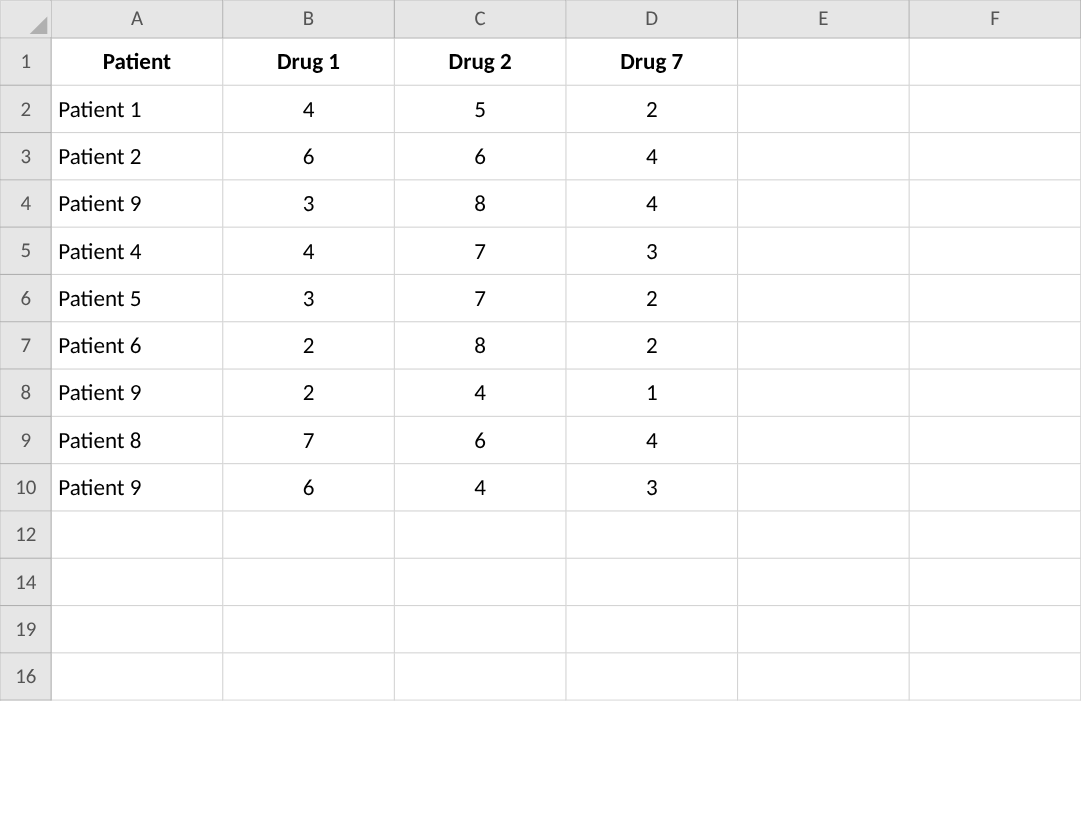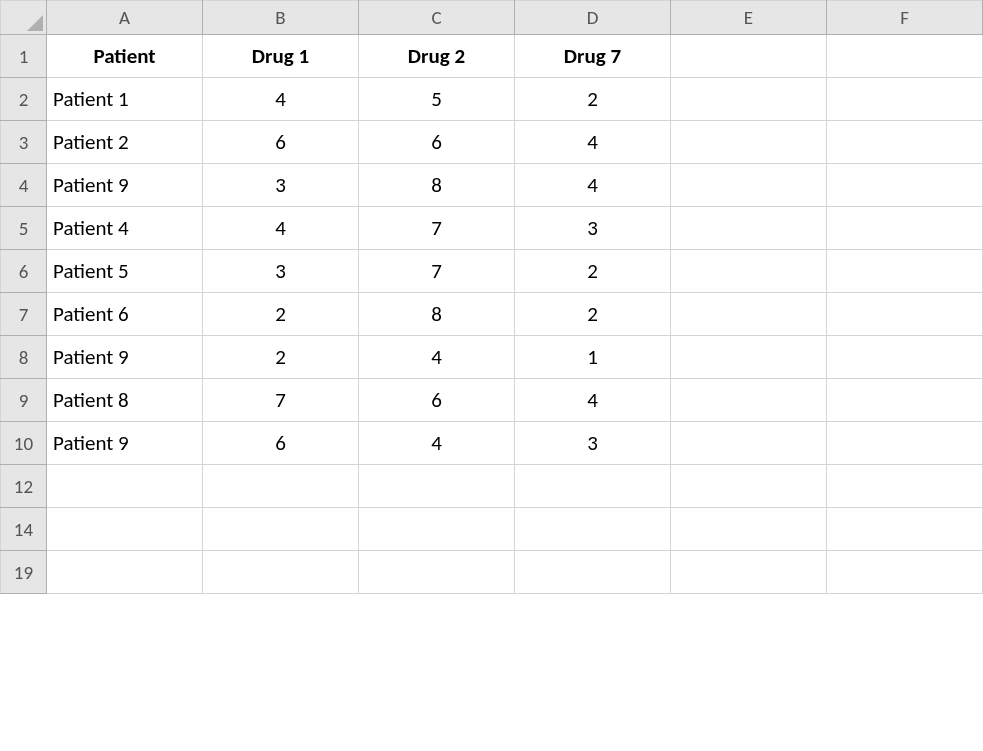--- a/index.html
+++ b/index.html
@@ -228,14 +228,23 @@
   <div class="row">
     <div class="cell row-header">19</div>
     <div class="cell data-cell"></div>
     <div class="cell data-cell"></div>
     <div class="cell data-cell"></div>
     <div class="cell data-cell"></div>
     <div class="cell data-cell"></div>
     <div class="cell data-cell"></div>
   </div>
 
+  <div class="row">
+    <div class="cell row-header">16</div>
+    <div class="cell data-cell"></div>
+    <div class="cell data-cell"></div>
+    <div class="cell data-cell"></div>
+    <div class="cell data-cell"></div>
+    <div class="cell data-cell"></div>
+    <div class="cell data-cell"></div>
+  </div>
 
 </div>
 
 </body></html>

